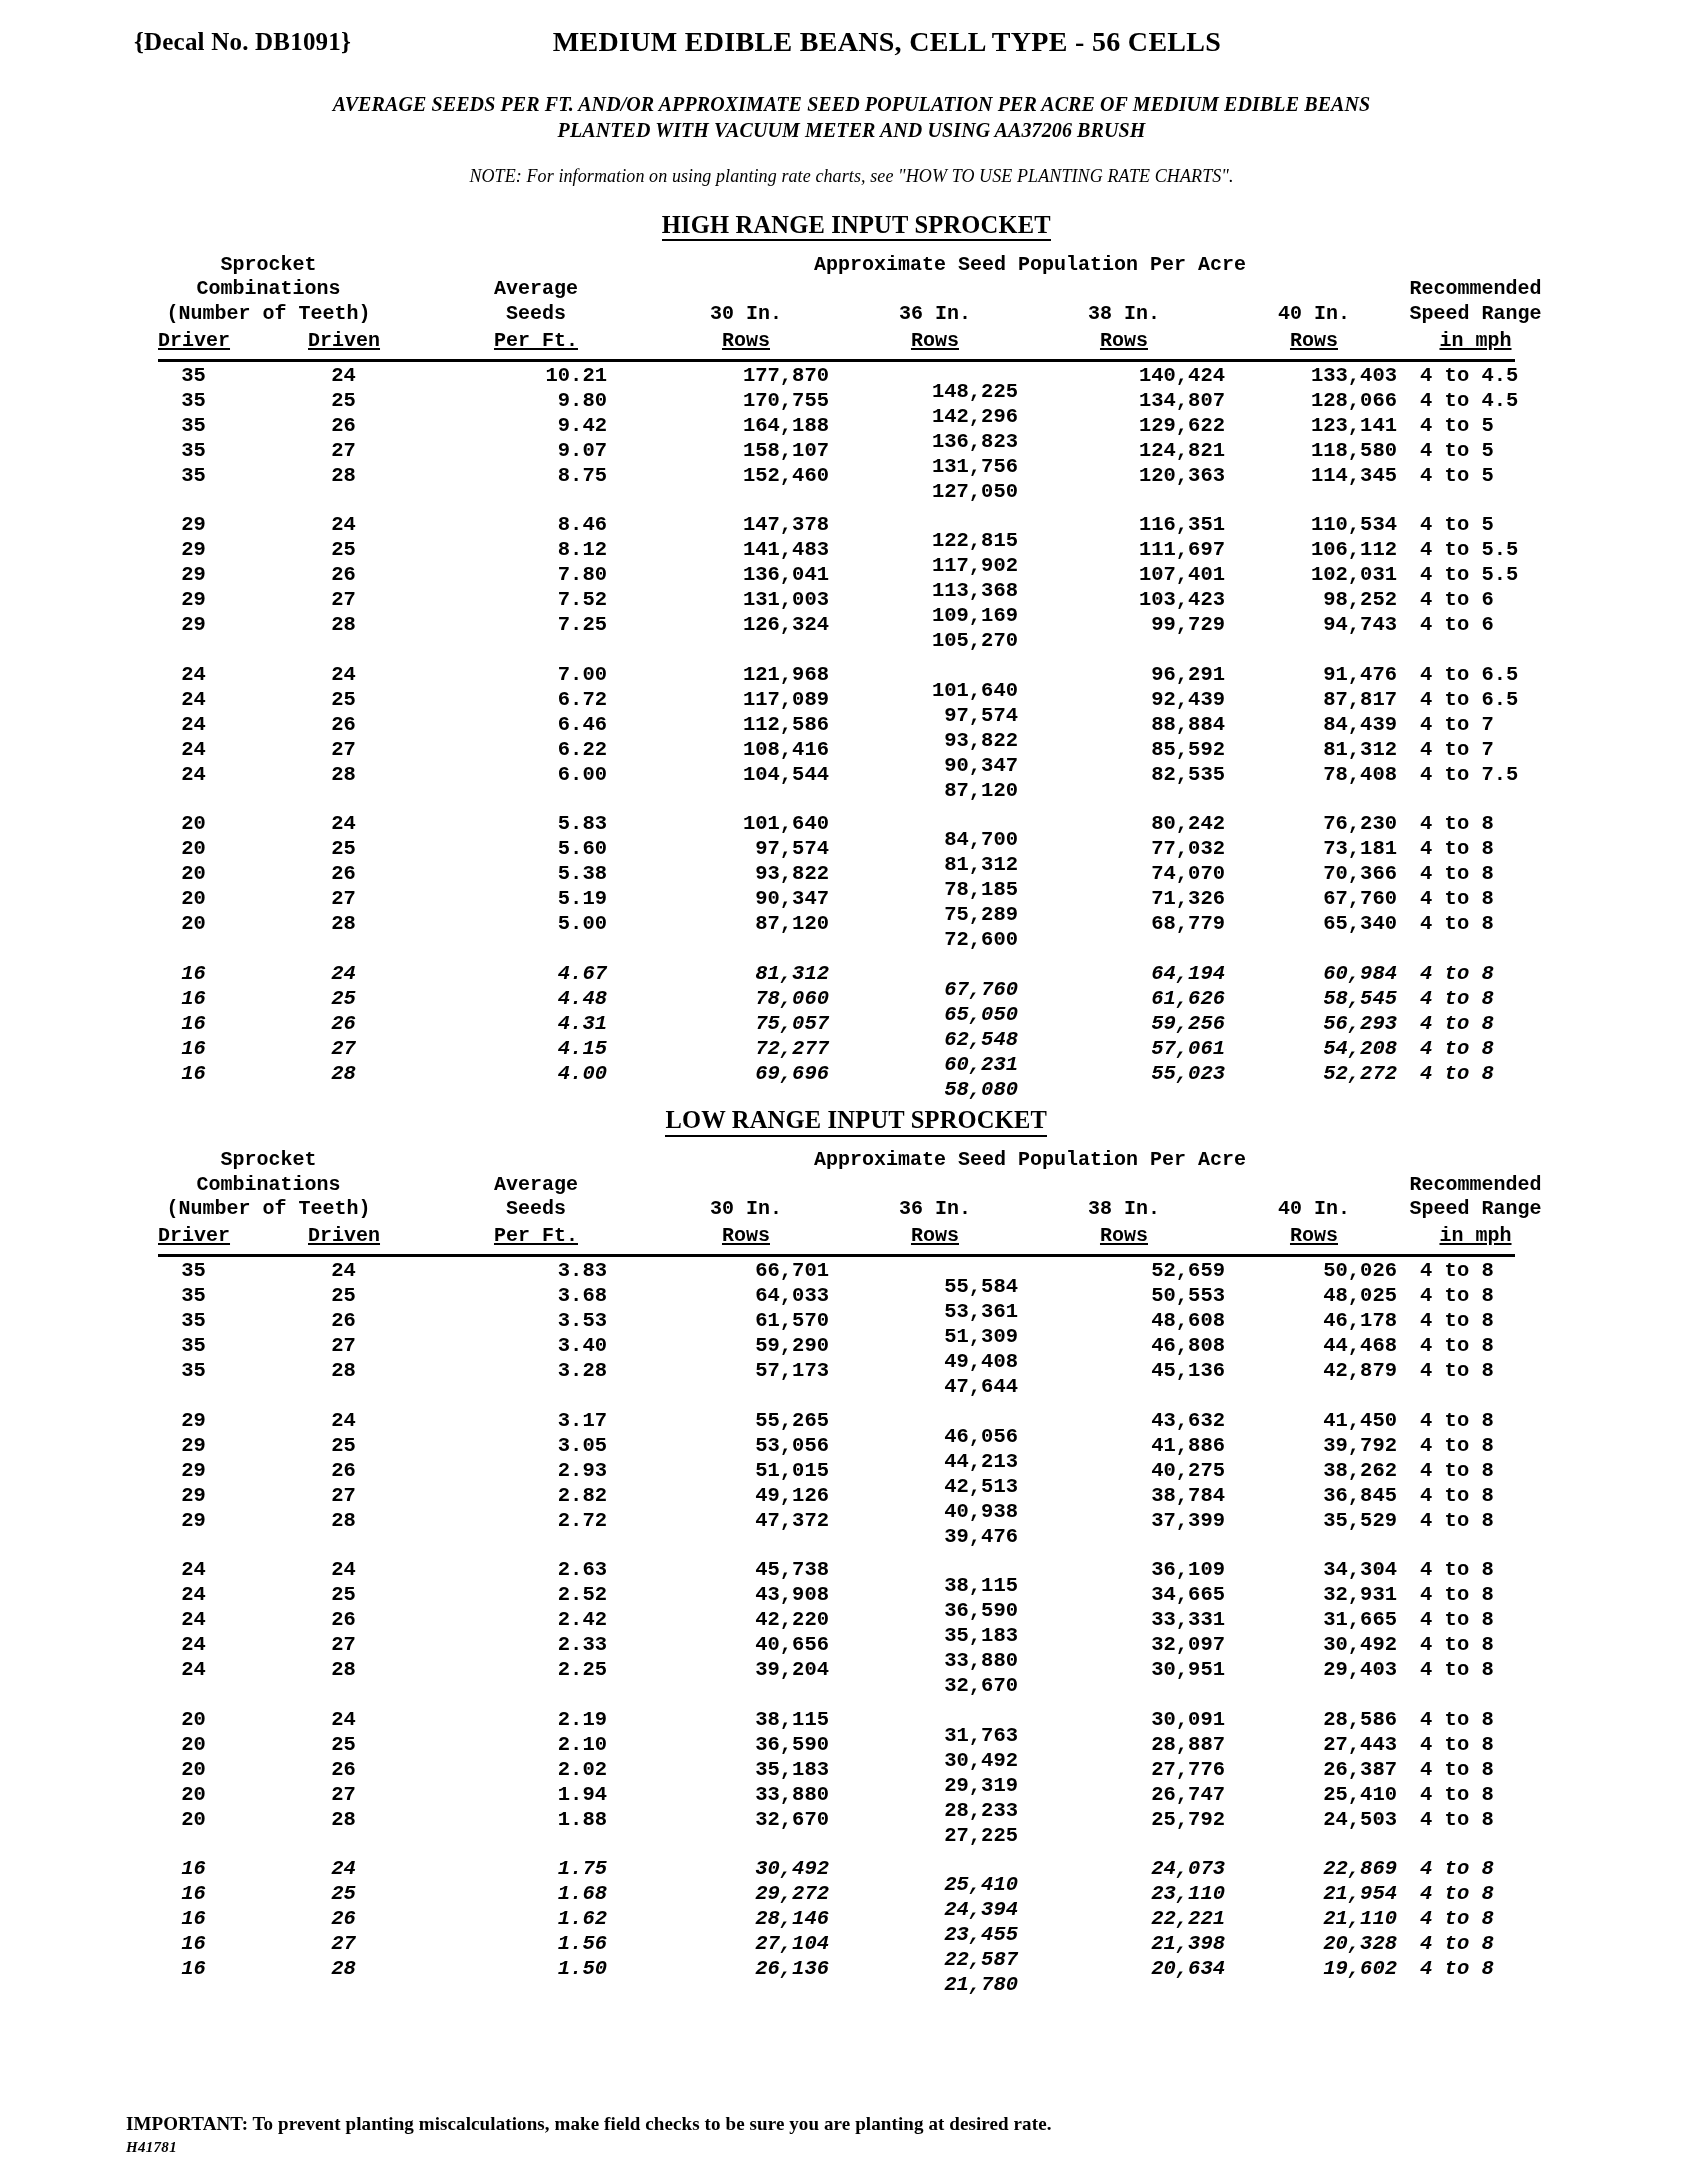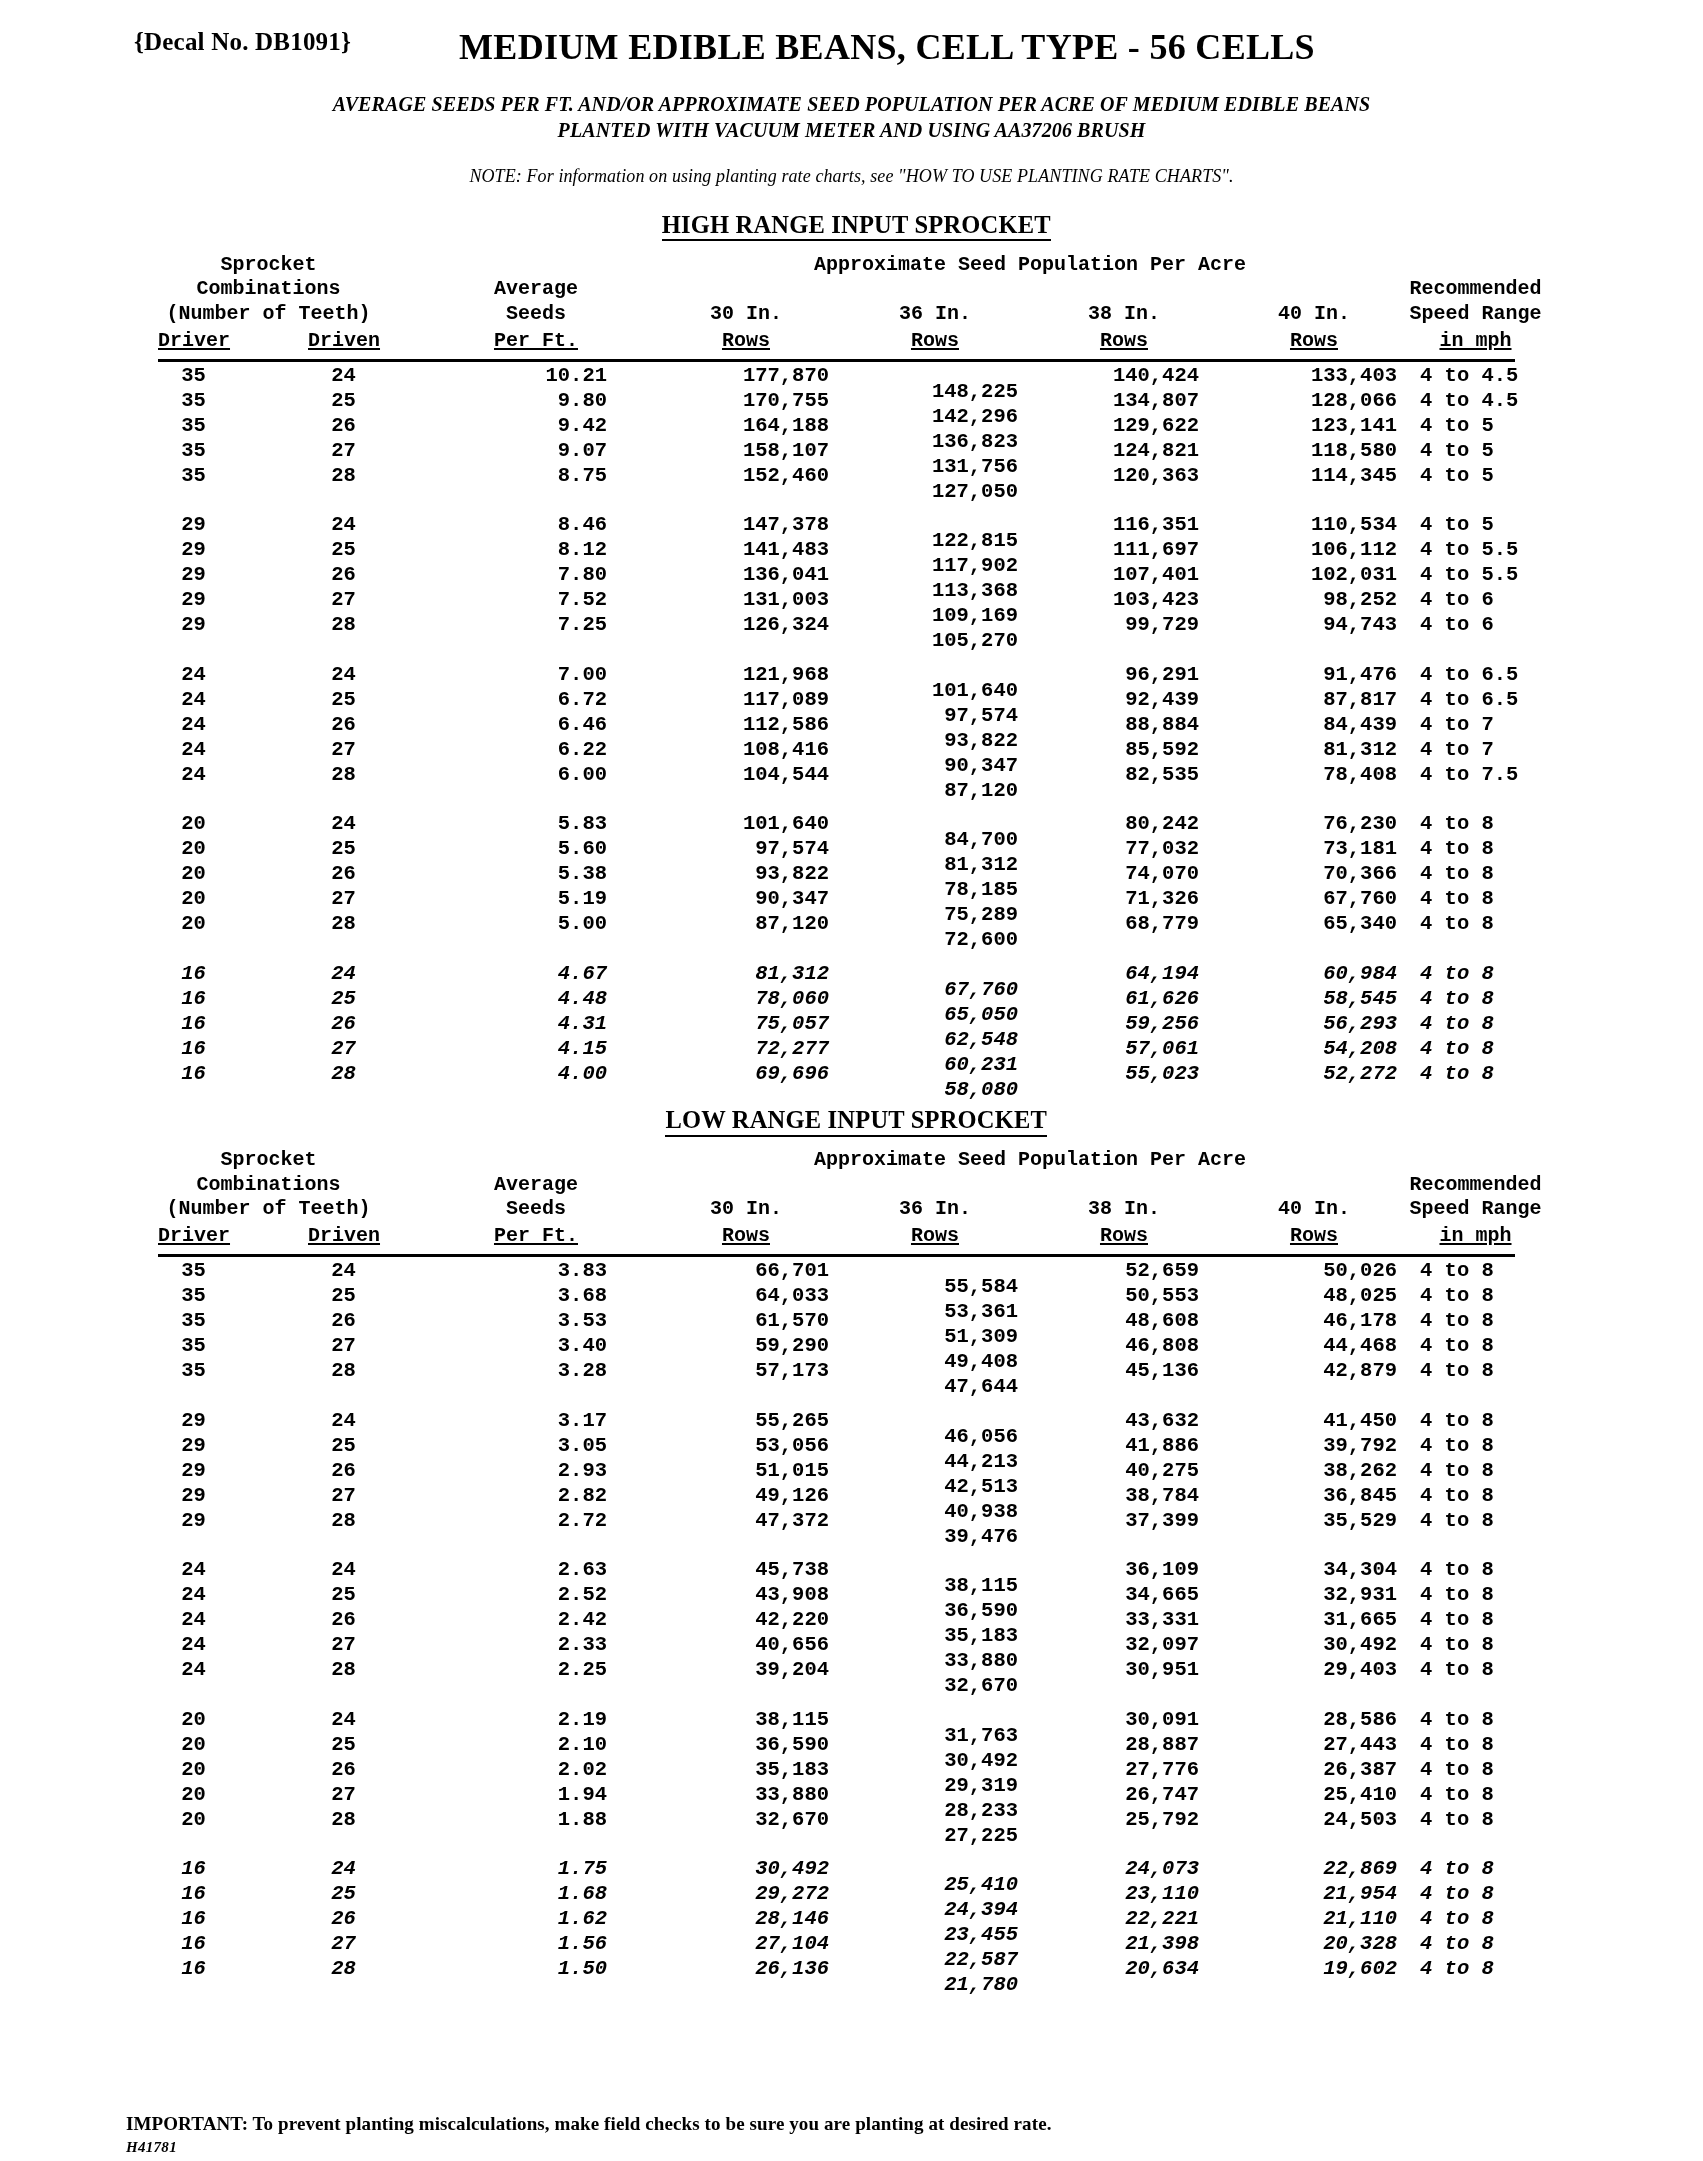--- a/index.html
+++ b/index.html
@@ -37,21 +37,21 @@
     letter-spacing: 0.2px;
     white-space: nowrap;
   }
   .main-title {
     position: absolute;
     left: 0; right: 0;
     top: -1.6px;
     text-align: center;
     font-family: "Liberation Serif", serif;
     font-weight: bold;
-    font-size: 36px;
+    font-size: 28px;
     letter-spacing: 0.3px;
     padding-left: 71px;
     white-space: nowrap;
   }
 
   .subtitle {
     text-align: center;
     font-family: "Liberation Serif", serif;
     font-weight: bold;
     font-size: 20px;
@@ -131,21 +131,21 @@
   .cell {
     position: absolute;
     white-space: nowrap;
   }
   
   .c-driver  { left: 158px;  width: 71px;  text-align: center; }
   .c-driven  { left: 308px;  width: 71px;  text-align: center; }
   .c-seeds   { left: 465px;  width: 142px; text-align: right; }
   .c-r30     { left: 663px;  width: 166px; text-align: right; }
   .c-r36     { left: 852px; width: 166px; text-align: right; margin-top: 16px; }
-  .c-r38     { left: 1033px; width: 166px; text-align: right; }
+  .c-r38     { left: 1059px; width: 166px; text-align: right; }
   .c-r40     { left: 1231px; width: 166px; text-align: right; }
   .c-speed   { left: 1420px; width: 158px; text-align: left; }
 
   
   .footer {
     position: absolute;
     left: 126px;
     bottom: 33px;
     width: 1499px;
   }

